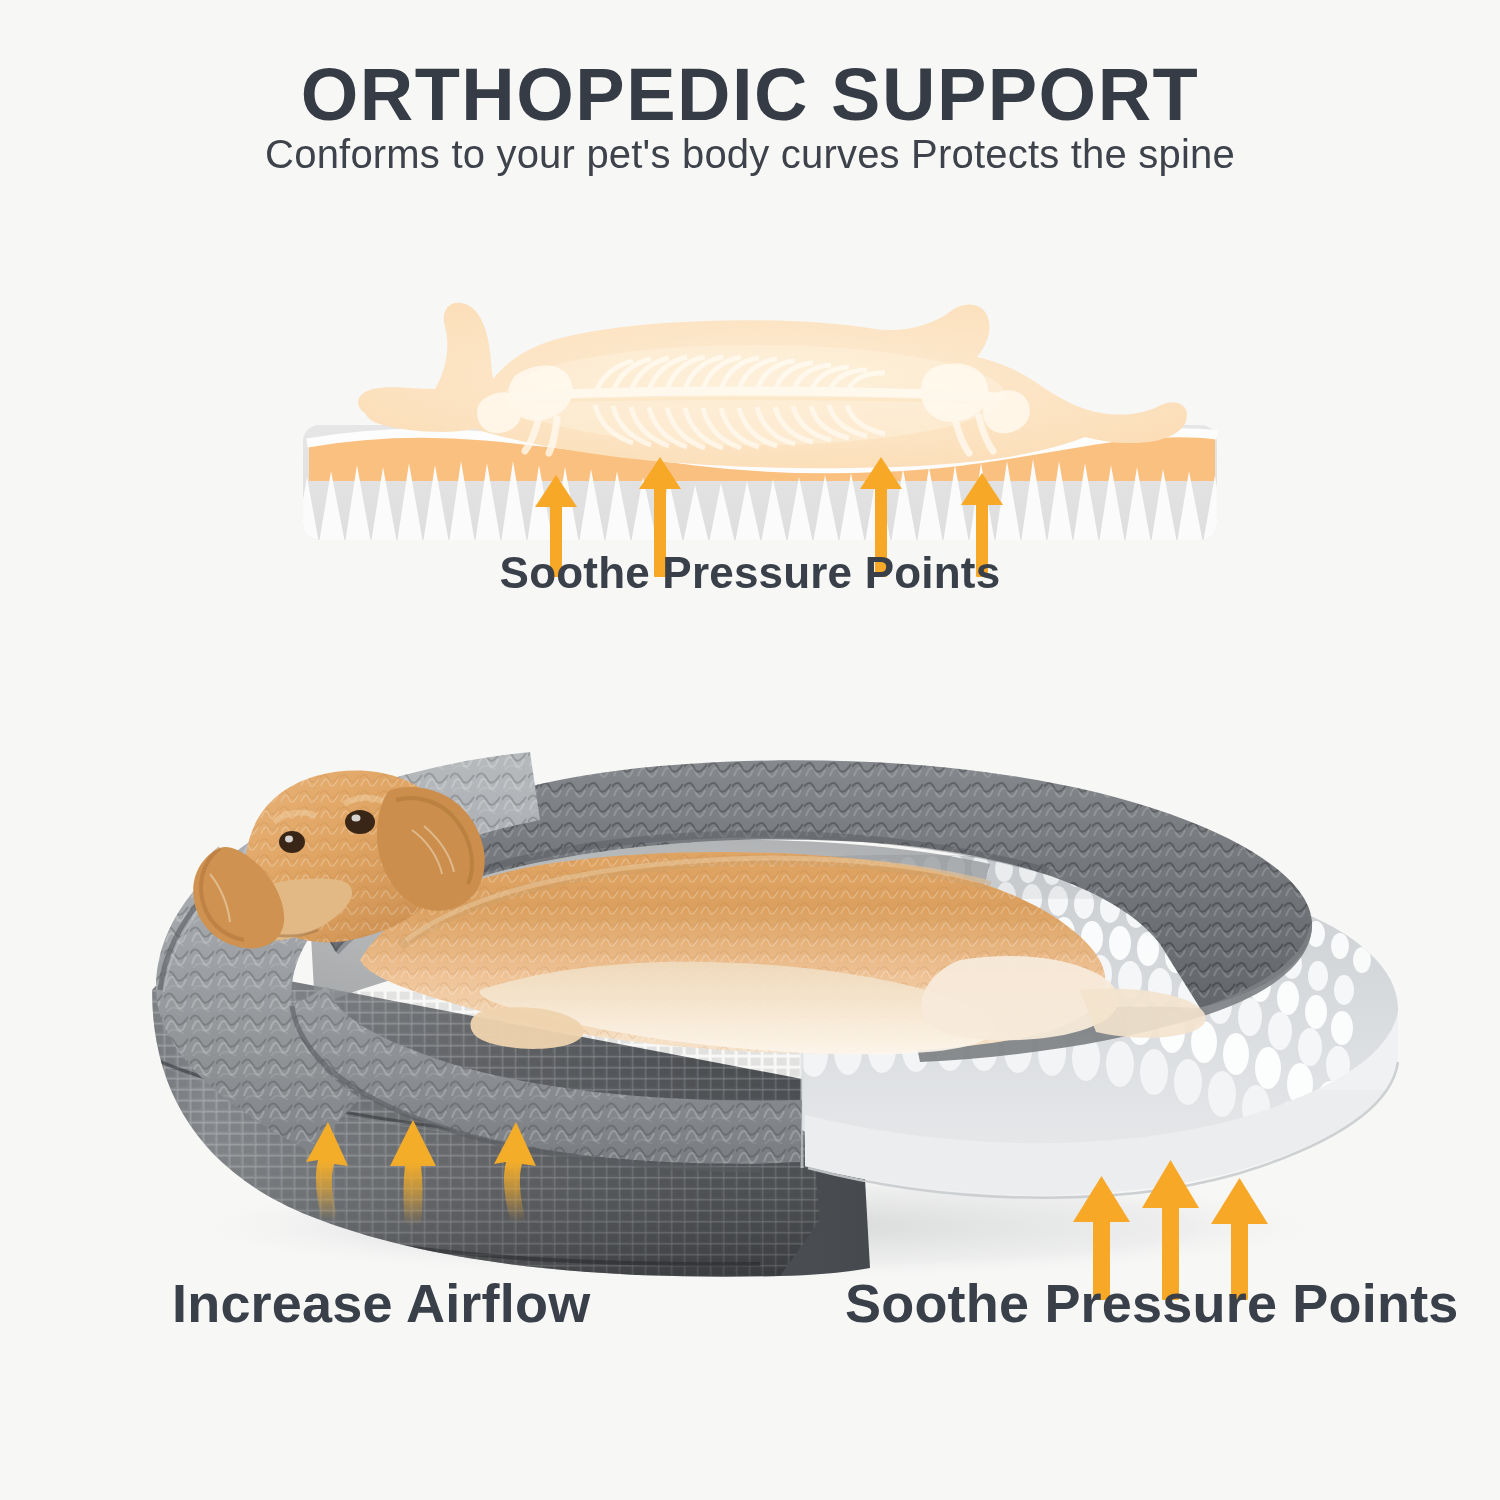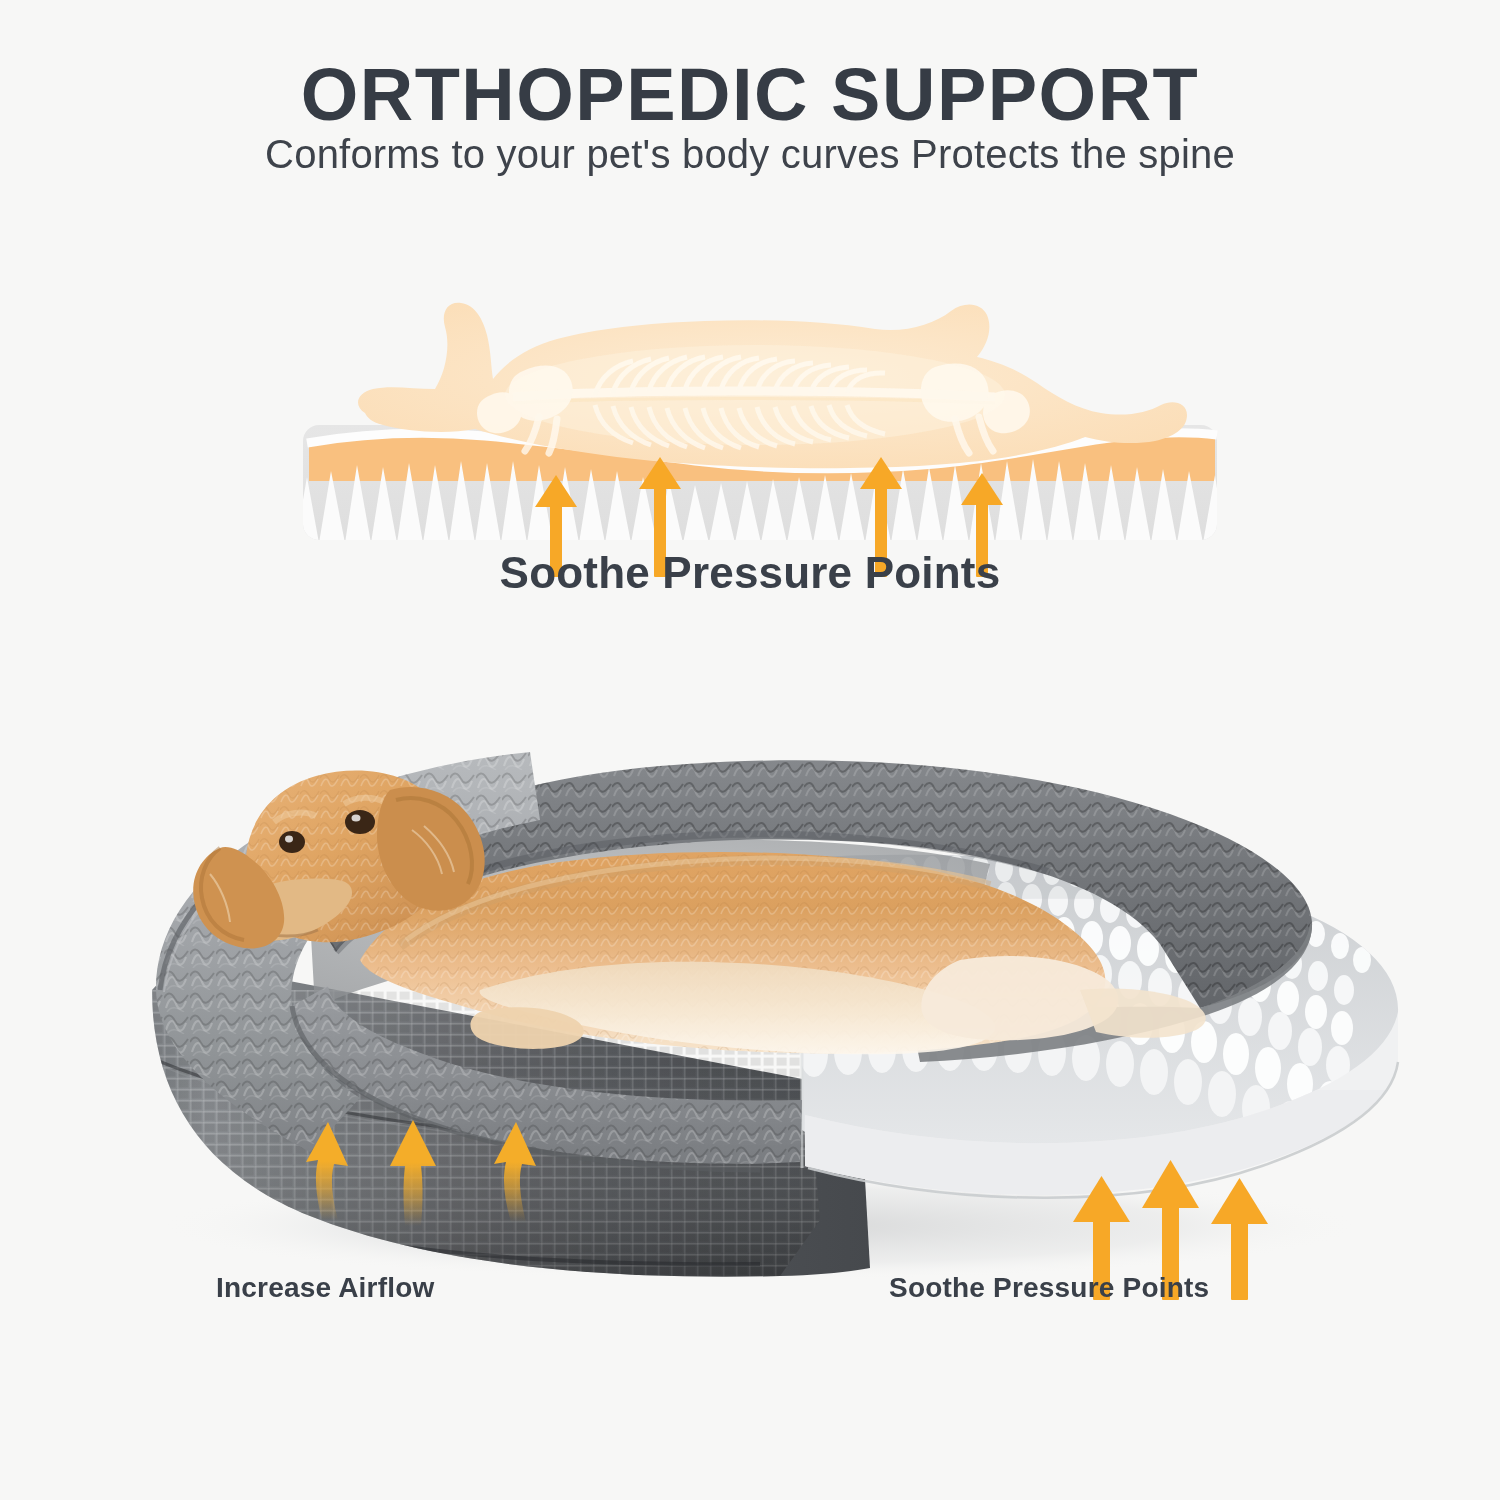--- a/index.html
+++ b/index.html
@@ -28,22 +28,22 @@
     position:absolute;left:0;top:548px;width:1500px;text-align:center;
     font-size:44px;font-weight:bold;color:#3a4049;letter-spacing:0.2px;
   }
 
   
   .photo{position:absolute;left:60px;top:660px;width:1390px;height:640px;}
 
   
   .bottom-labels{position:absolute;left:0;top:1272px;width:1500px;height:70px;}
   .lbl{
-    position:absolute;font-size:28px;font-weight:bold;
-    color:#3a4049;letter-spacing:0.2px;white-space:nowrap;margin-left:44px;
+    position:absolute;font-size:54px;font-weight:bold;
+    color:#3a4049;letter-spacing:0.2px;white-space:nowrap;
   }
   .lbl-airflow{left:172px;top:0;}
   .lbl-pressure{left:845px;top:0;}
 </style>
 </head>
 <body>
 
 <div class="stage">
 
   <div class="header">

